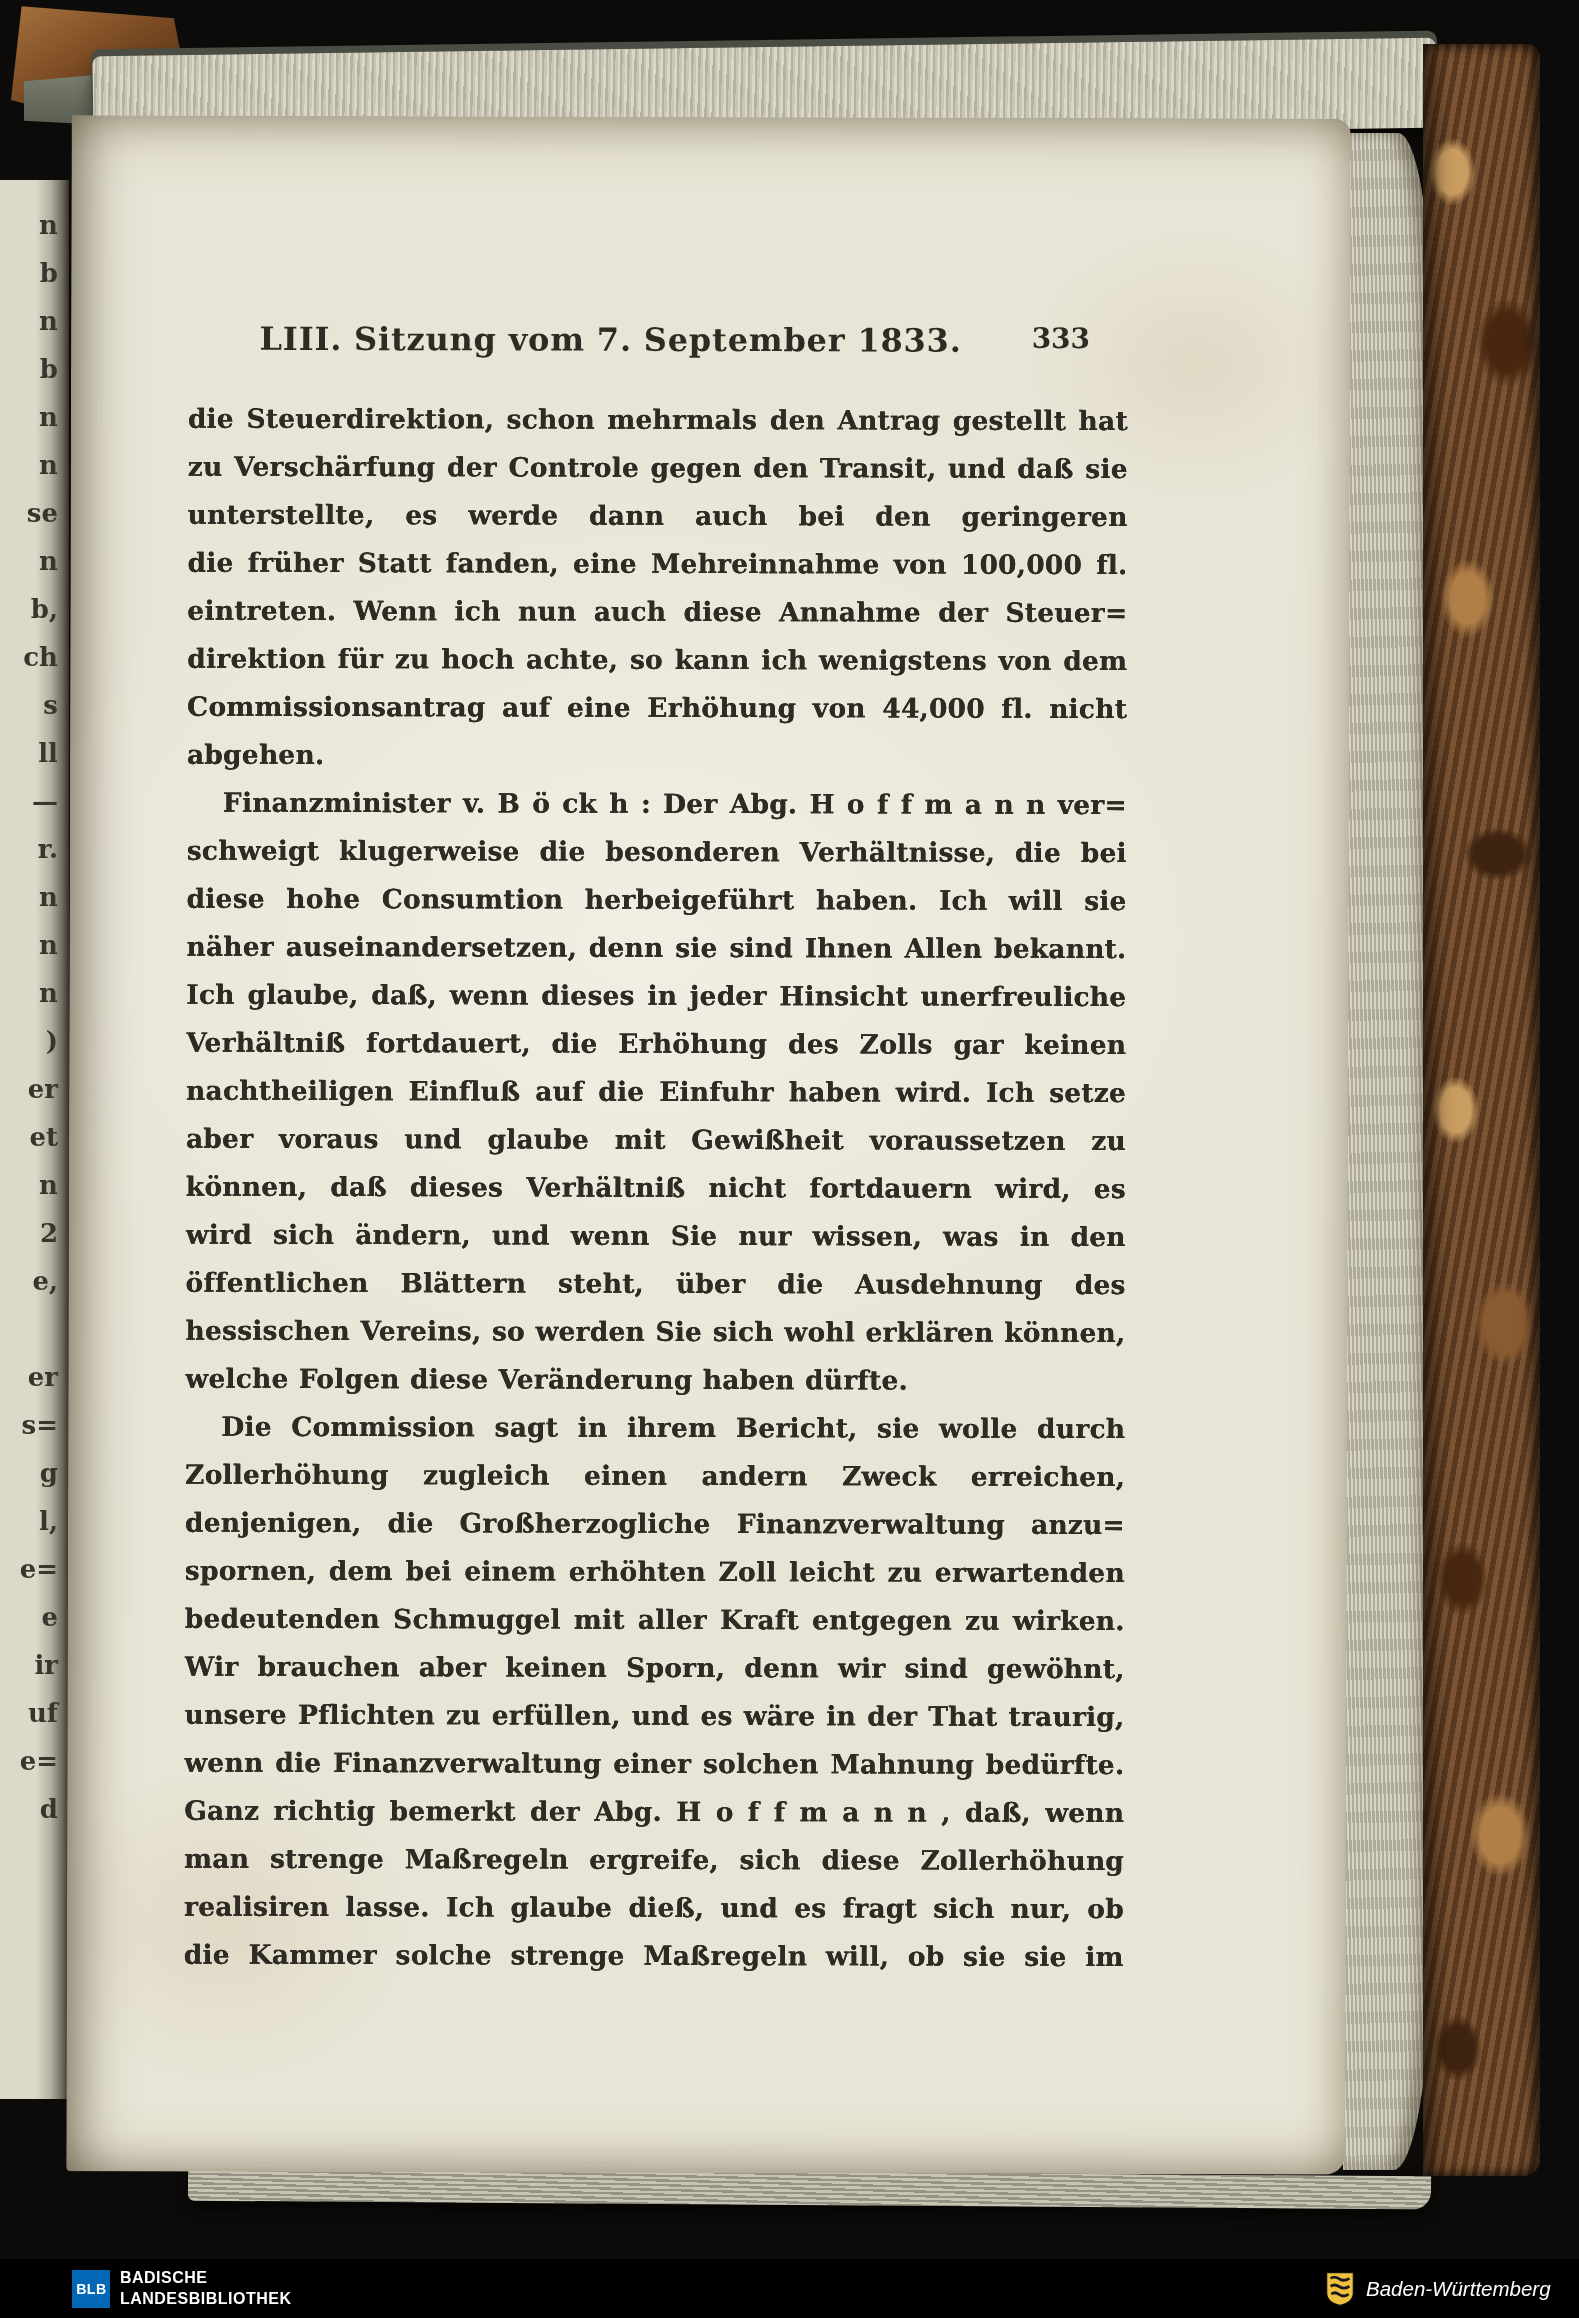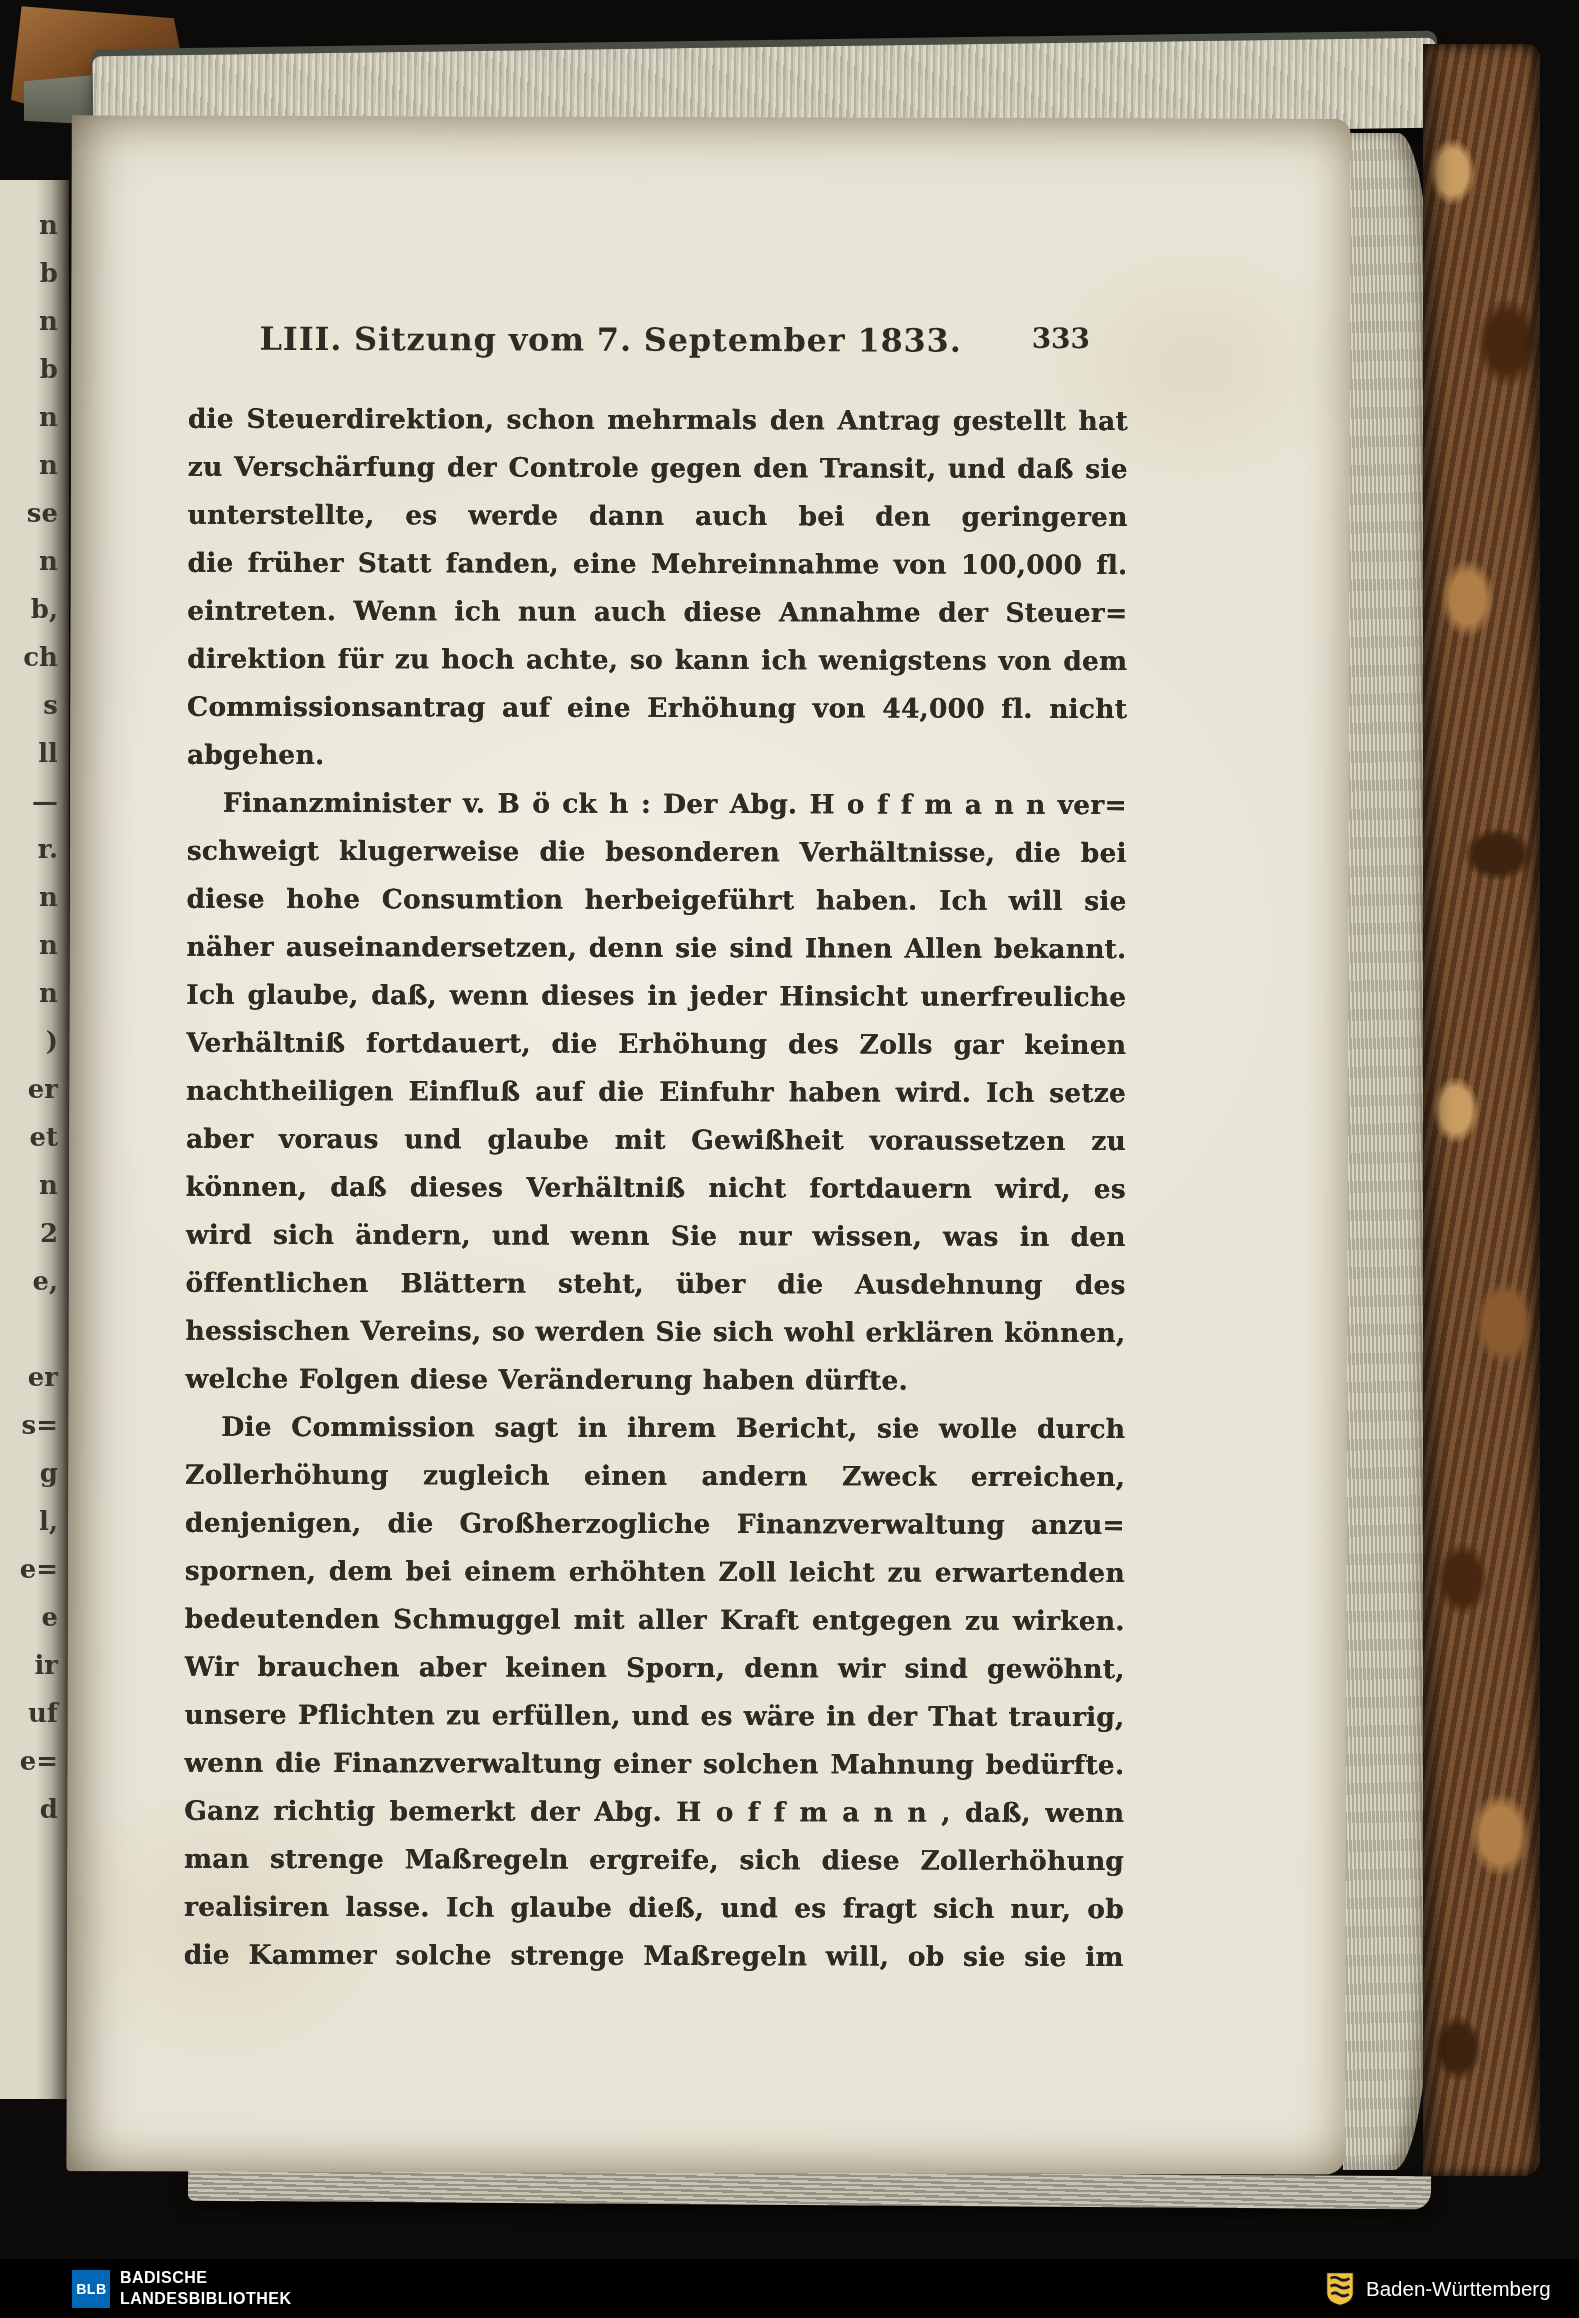--- a/index.html
+++ b/index.html
@@ -132,21 +132,21 @@
     padding:0 28.4px;box-sizing:border-box;
     font-family:"Liberation Sans", sans-serif;color:var(--footer-text);
   }
   .footer-left{display:flex;align-items:center;padding-left:44px;}
   .blb-badge{
     width:38px;height:38px;background:var(--blb-blue);
     display:flex;align-items:center;justify-content:center;
     font-weight:bold;font-size:14.2px;color:#fff;letter-spacing:0.4px;
   }
   .lib-name{margin-left:9.5px;font-size:16px;font-weight:bold;line-height:1.3;letter-spacing:0.5px;}
-  .footer-right{display:flex;align-items:center;}
+  .footer-right{display:flex;align-items:center;font-style:italic;}
   .bw-text{margin-left:11px;font-size:20.5px;}
 </style>
 </head>
 <body>
 
 <div class="photo">
 
   <div class="leather"></div>
   <div class="cloth"></div>
   <div class="top-stack"></div>

